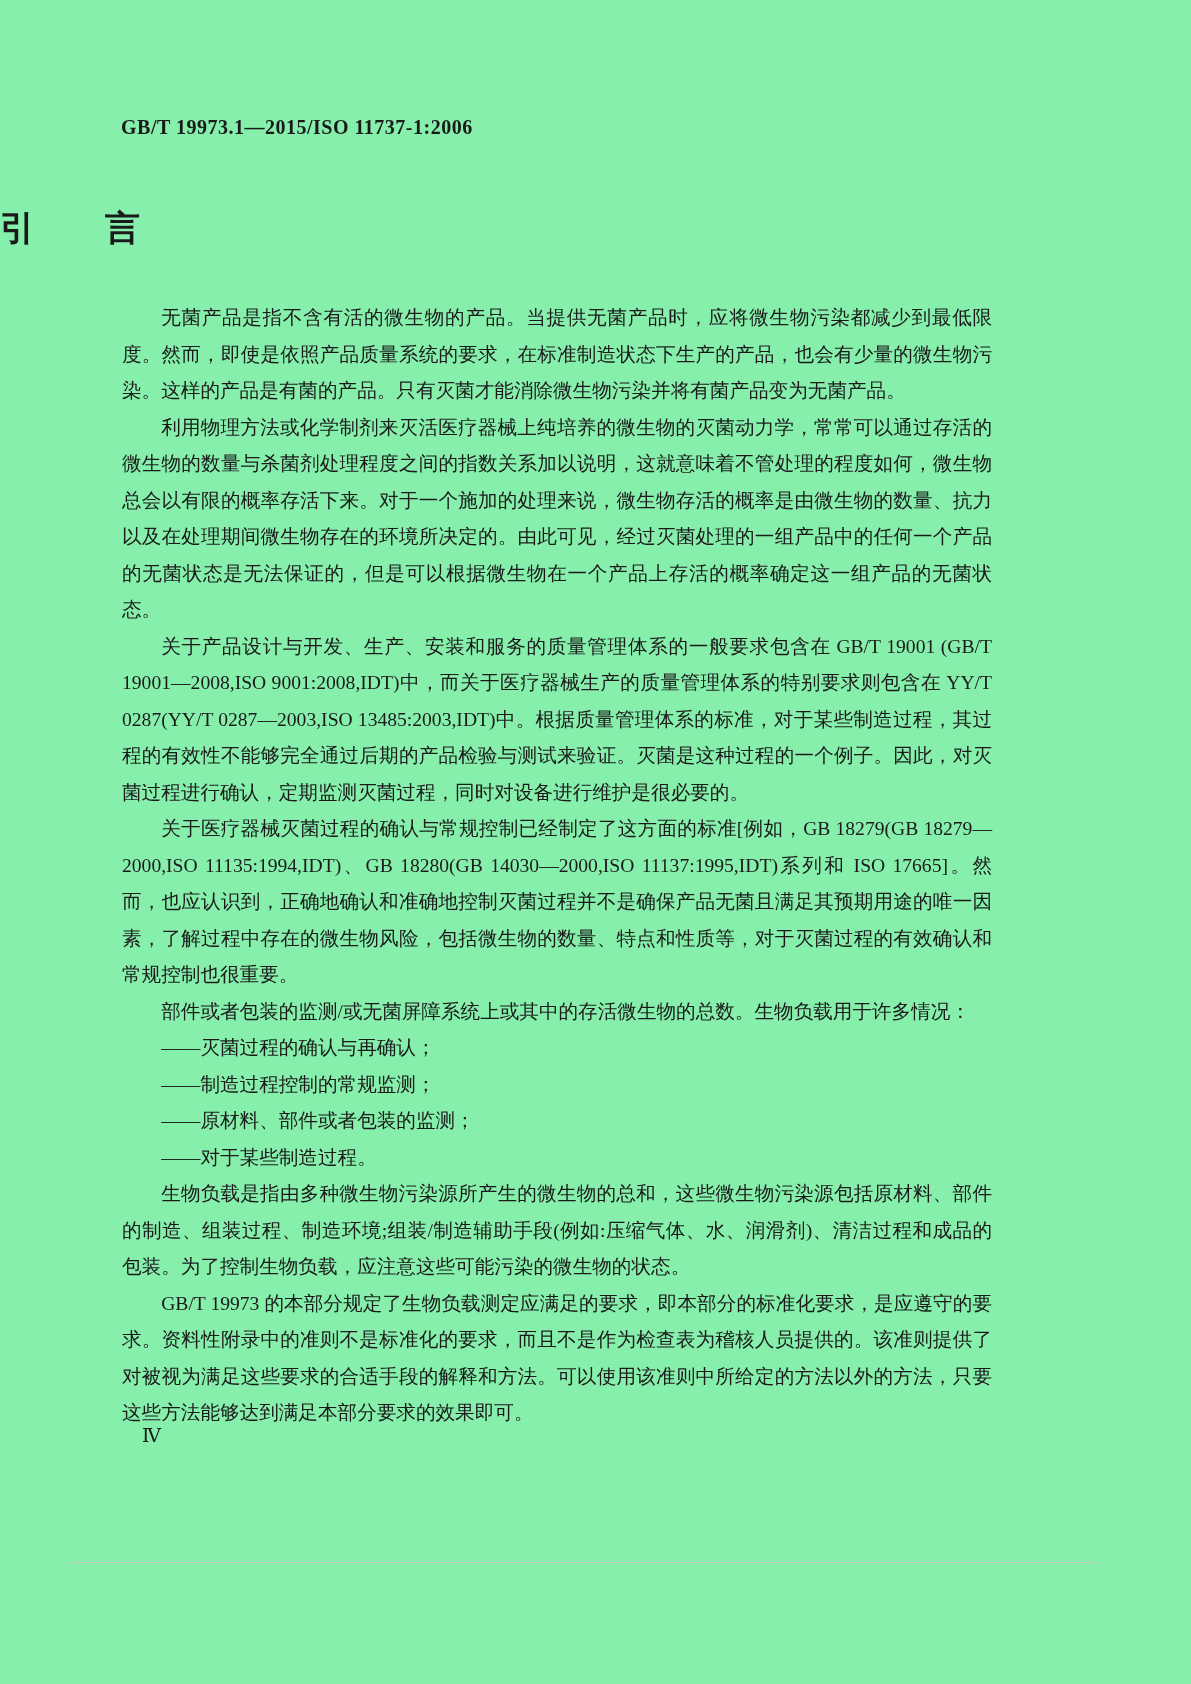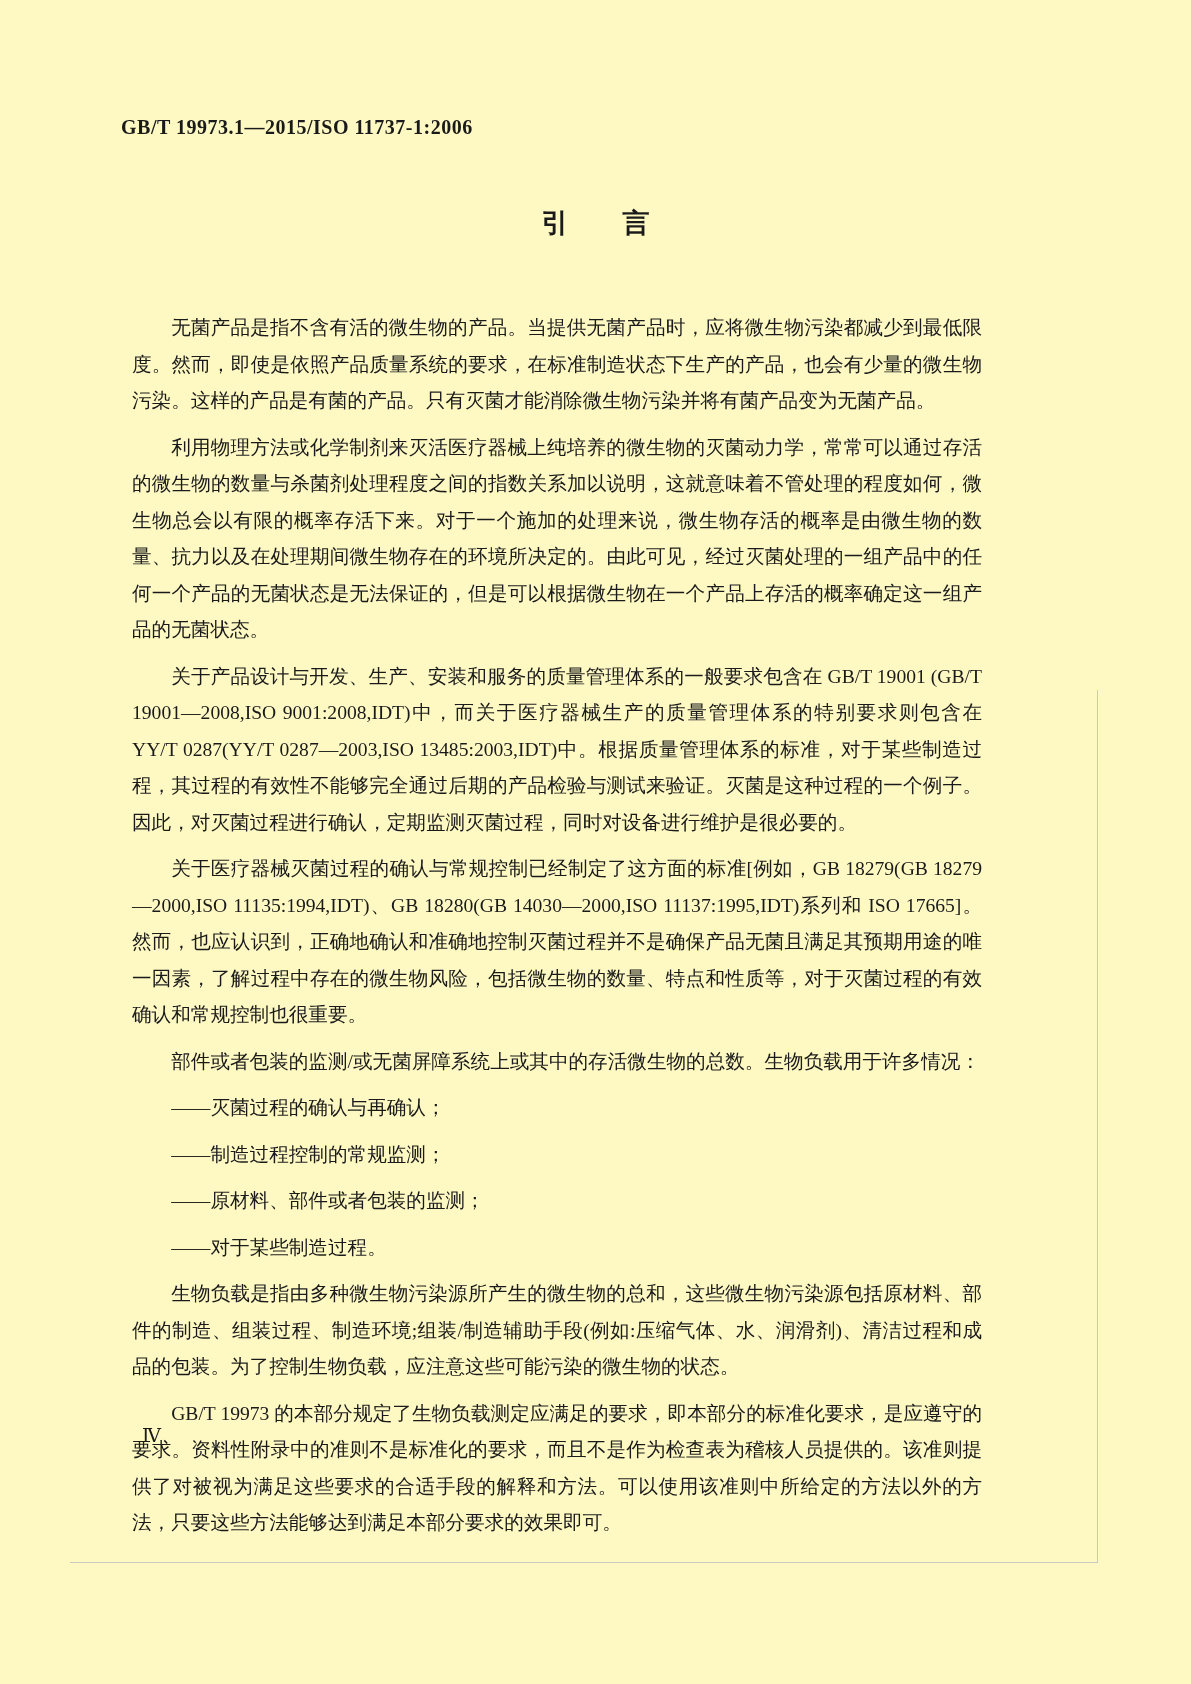--- a/index.html
+++ b/index.html
@@ -5,55 +5,55 @@
   html, body {
     margin: 0;
     padding: 0;
     background: #e8e8e8;
   }
   .page {
     position: relative;
     width: 1191px;
     height: 1684px;
     margin: 0 auto;
-    background: #fef9c3;
+    background: #86efac;
     font-family: "Liberation Serif", "DejaVu Serif", serif;
     color: #1a1a1a;
     overflow: hidden;
   }
   .doc-number {
     position: absolute;
     left: 121px;
     top: 116px;
     font-size: 20px;
     font-weight: bold;
     letter-spacing: 0.5px;
     white-space: nowrap;
   }
   .page-title {
     position: absolute;
     left: 0;
     right: 0;
     top: 205px;
-    text-align: center;
-    font-size: 27px;
+    text-align: left;
+    font-size: 35px;
     font-weight: bold;
   }
   .content {
     position: absolute;
     left: 122px;
     top: 300px;
     width: 870px;
     font-size: 19.6px;
     line-height: 36.5px;
     text-align: justify;
     text-justify: inter-ideograph;
   }
   .para, .list-item {
-    margin: 10px;
+    margin: 0;
     text-indent: 2em;
   }
   .page-number {
     position: absolute;
     left: 142px;
     top: 1424px;
     font-size: 19px;
   }
   .crop-line-right {
     position: absolute;

